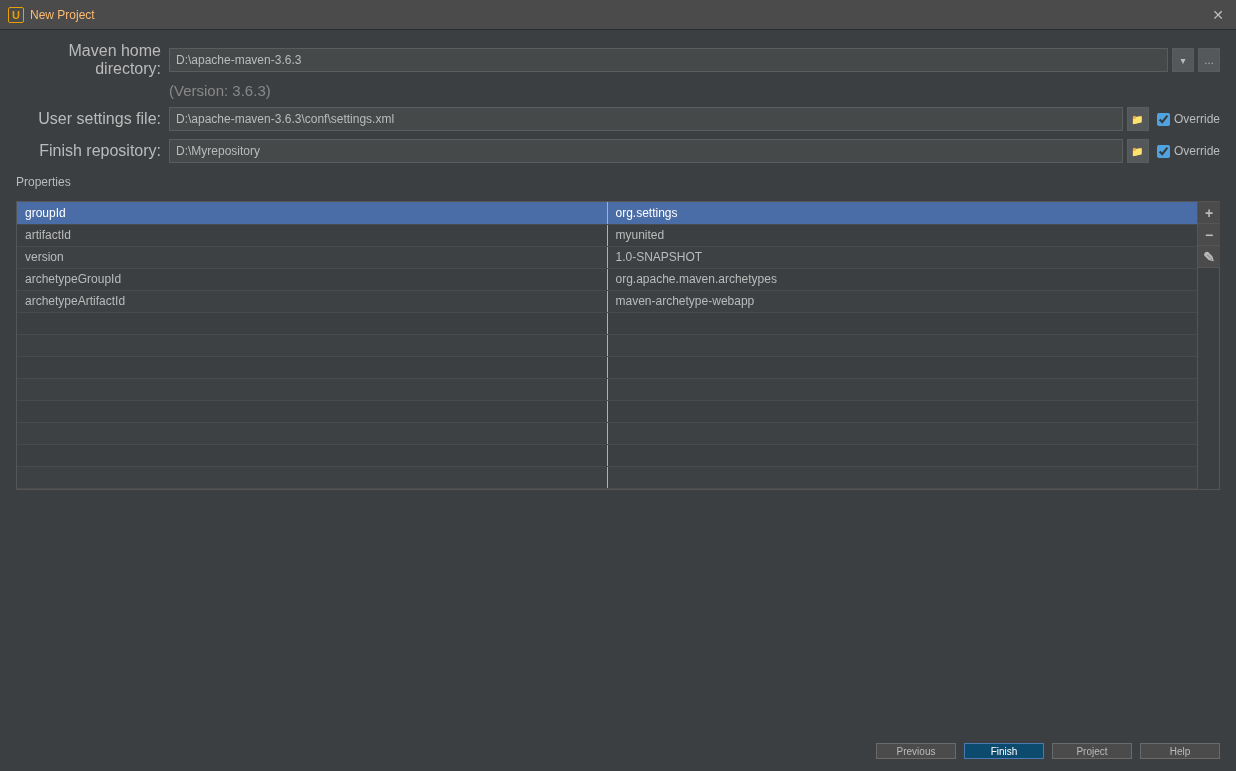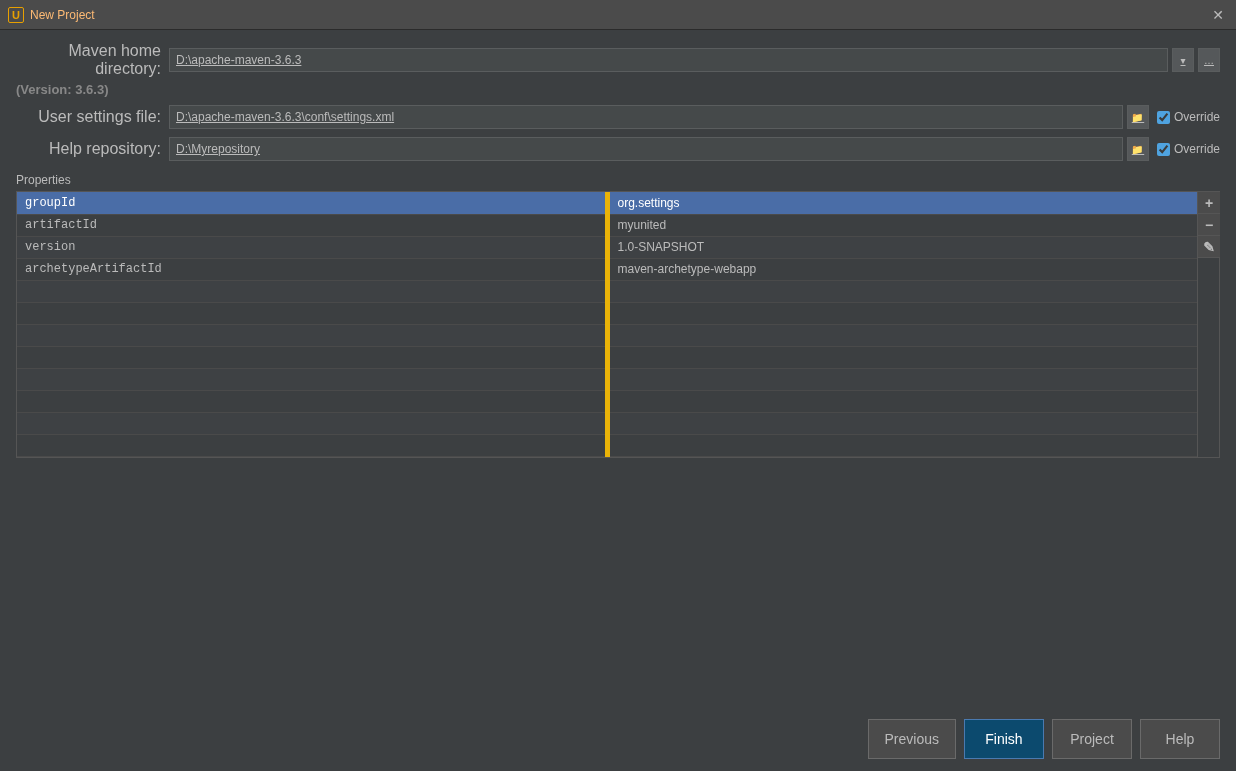--- a/index.html
+++ b/index.html
@@ -88,21 +88,20 @@
       text-align: right;
       color: #bbbbbb;
       font-size: 16px;
       flex-shrink: 0;
     }
 
     .form-input-container {
       flex: 1;
       display: flex;
       gap: 4px;
-      text-decoration: underline;
     }
 
     .form-input {
       flex: 1;
       height: 24px;
       background: #45494a;
       border: 1px solid #5a5d5e;
       color: #bbbbbb;
       padding: 0 6px;
       font-size: 12px;
@@ -141,37 +140,37 @@
       gap: 4px;
     }
 
     .override-checkbox {
       width: 13px;
       height: 13px;
       accent-color: #4fa3e0;
     }
 
     .version-note {
-      font-size: 13px;
+      margin-left: 153px;
+      font-size: 15px;
       color: #888888;
       margin-top: -4px;
-      font-weight: bold;
     }
 
     .section-title {
       font-size: 12px;
       color: #bbbbbb;
       margin-top: 4px;
       margin-bottom: 4px;
     }
 
     .properties-section {
       display: flex;
       flex-direction: column;
-      gap: 0;
+      gap: 8px;
     }
 
     .properties-container {
       display: flex;
       border: 1px solid #555555;
     }
 
     .properties-table {
       flex: 1;
       border-collapse: collapse;
@@ -195,22 +194,21 @@
     }
 
     .properties-table td {
       padding: 2px 8px;
       border-bottom: 1px solid #4a4a4a;
       font-size: 12px;
     }
 
     .properties-table td:first-child {
       width: 50%;
-      border-right: 5px solid #eab308;
-      font-family: Liberation Mono, monospace;
+      border-right: 1px solid #eab308;
     }
 
     .properties-actions {
       display: flex;
       flex-direction: column;
       width: 22px;
       background: #3c3f41;
       border-left: 1px solid #555555;
     }
 
@@ -232,27 +230,27 @@
     .footer {
       display: flex;
       justify-content: flex-end;
       align-items: center;
       padding: 8px 16px 12px;
       gap: 8px;
       flex-shrink: 0;
     }
 
     .footer-btn {
-      height: 40px;
+      height: 16px;
       min-width: 80px;
       padding: 0 16px;
       background: #4b4b4b;
       border: 1px solid #6a6a6a;
       color: #bbbbbb;
-      font-size: 14px;
+      font-size: 10px;
       cursor: pointer;
       display: flex;
       align-items: center;
       justify-content: center;
     }
 
     .footer-btn.primary {
       background: #0c4a6e;
       border-color: #4a7ab0;
       color: white;
@@ -292,21 +290,21 @@
         <input class="form-input" type="text" value="D:\apache-maven-3.6.3\conf\settings.xml" style="">
         <button class="browse-btn">📁</button>
       </div>
       <div class="override-container">
         <input type="checkbox" class="override-checkbox" checked="" style="">
         <span>Override</span>
       </div>
     </div>
 
     <div class="form-row">
-      <span class="form-label">Help repository:</span>
+      <span class="form-label">Finish repository:</span>
       <div class="form-input-container">
         <input class="form-input" type="text" value="D:\Myrepository" style="">
         <button class="browse-btn">📁</button>
       </div>
       <div class="override-container">
         <input type="checkbox" class="override-checkbox" checked="" style="">
         <span>Override</span>
       </div>
     </div>
 
@@ -321,20 +319,24 @@
       <td>groupId</td>
       <td>org.settings</td>
     </tr>
               <tr>
       <td>artifactId</td>
       <td>myunited</td>
     </tr>
               <tr>
       <td>version</td>
       <td>1.0-SNAPSHOT</td>
+    </tr>
+              <tr>
+      <td>archetypeGroupId</td>
+      <td>org.apache.maven.archetypes</td>
     </tr>
               <tr>
       <td>archetypeArtifactId</td>
       <td>maven-archetype-webapp</td>
     </tr>
               <tr style="height: 22px;">
                 <td></td>
                 <td></td>
               </tr>
               <tr style="height: 22px;">

